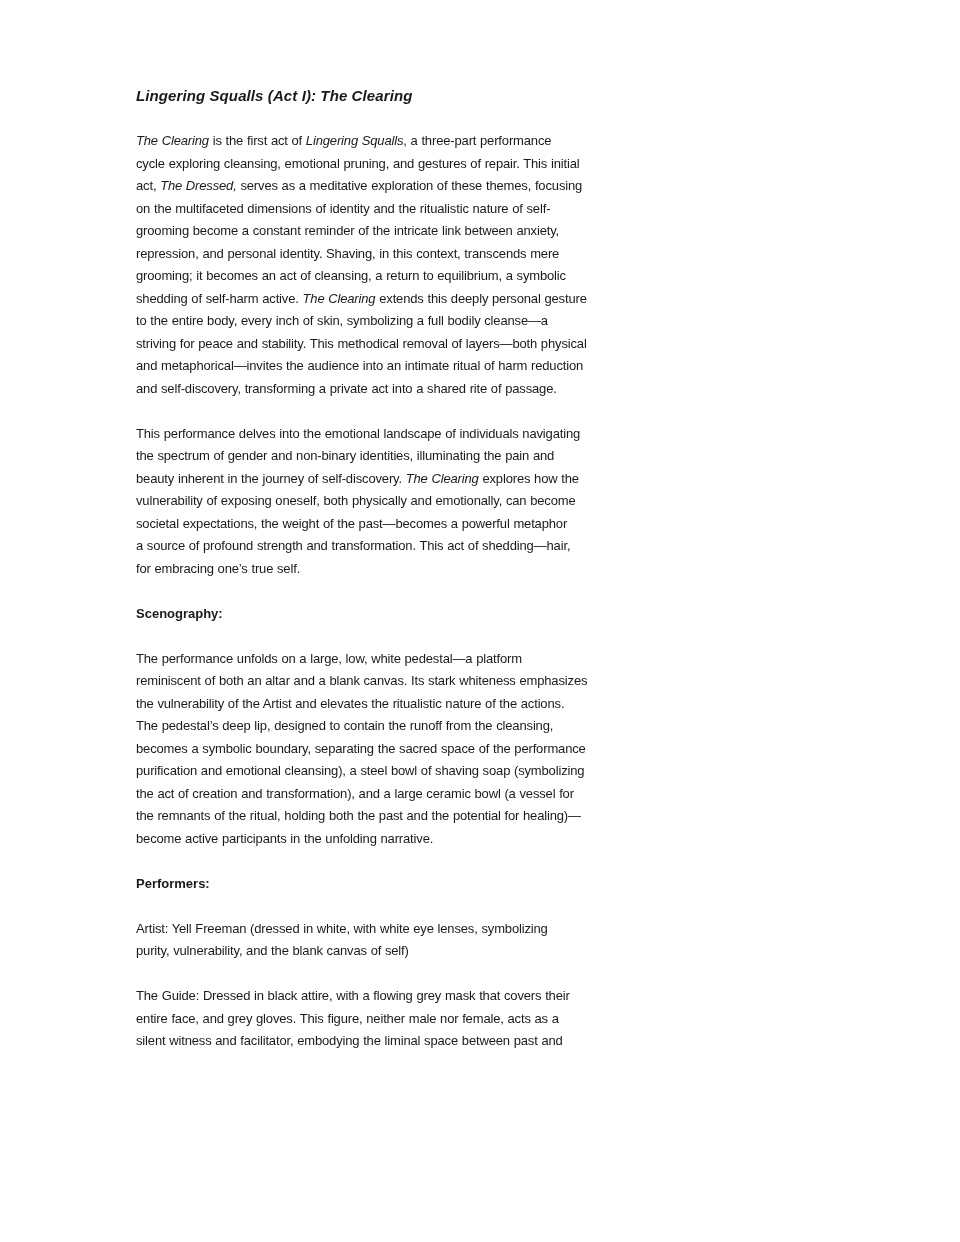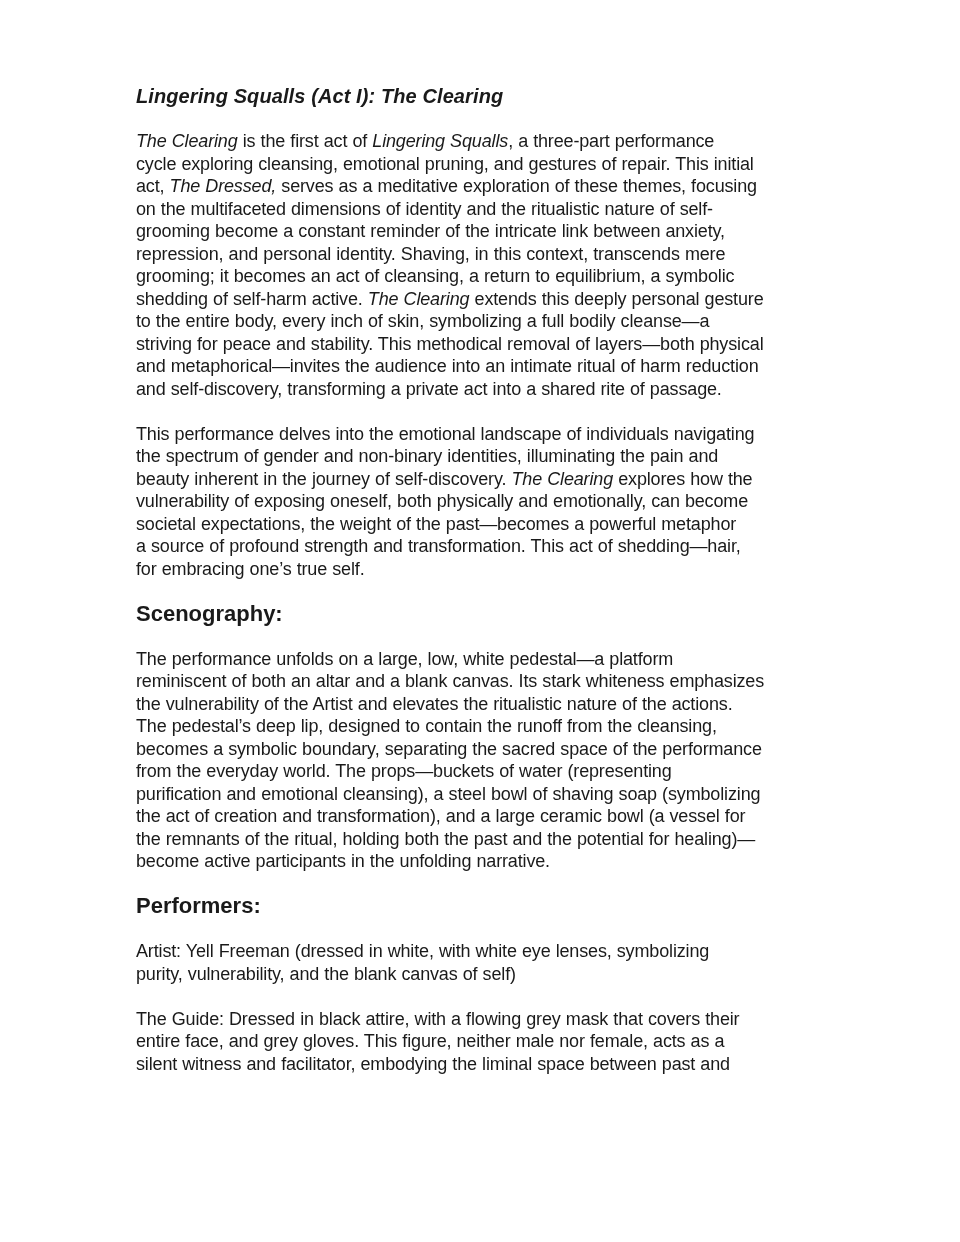--- a/index.html
+++ b/index.html
@@ -15,40 +15,40 @@
       font-family: "Liberation Sans", "DejaVu Sans", sans-serif;
       color: #1a1a1a;
     }
     .page {
       position: absolute;
       left: 136px;
       top: 84px;
       width: 700px;
     }
     .doc-title {
-      font-size: 20px;
+      font-size: 15px;
       font-weight: bold;
       font-style: italic;
       line-height: 24px;
       margin: 0 0 22px 0;
       letter-spacing: 0.1px;
     }
     .para {
-      font-size: 18px;
+      font-size: 13px;
       line-height: 22.5px;
       margin: 0 0 22.5px 0;
       letter-spacing: -0.15px;
       word-spacing: 0.3px;
     }
     .line {
       display: block;
       white-space: nowrap;
     }
     .section-heading {
-      font-size: 22px;
+      font-size: 13px;
       font-weight: bold;
       line-height: 22.5px;
       margin: 0 0 22.5px 0;
     }
     em { font-style: italic; }
   </style>
 </head>
 <body>
 
 <div class="page">
@@ -79,21 +79,20 @@
       <span class="line"><span>for embracing one’s true self.</span></span>
     </div>
 
   <div class="section-heading">Scenography:</div>
   <div class="para">
       <span class="line"><span>The performance unfolds on a large, low, white pedestal—a platform</span></span>
       <span class="line"><span>reminiscent of both an altar and a blank canvas. Its stark whiteness emphasizes</span></span>
       <span class="line"><span>the vulnerability of the Artist and elevates the ritualistic nature of the actions.</span></span>
       <span class="line"><span>The pedestal’s deep lip, designed to contain the runoff from the cleansing,</span></span>
       <span class="line"><span>becomes a symbolic boundary, separating the sacred space of the performance</span></span>
-      <span class="line"><span>from the everyday world. The props—buckets of water (representing</span></span>
       <span class="line"><span>purification and emotional cleansing), a steel bowl of shaving soap (symbolizing</span></span>
       <span class="line"><span>the act of creation and transformation), and a large ceramic bowl (a vessel for</span></span>
       <span class="line"><span>the remnants of the ritual, holding both the past and the potential for healing)—</span></span>
       <span class="line"><span>become active participants in the unfolding narrative.</span></span>
     </div>
 
   <div class="section-heading">Performers:</div>
   <div class="para">
       <span class="line"><span>Artist: Yell Freeman (dressed in white, with white eye lenses, symbolizing</span></span>
       <span class="line"><span>purity, vulnerability, and the blank canvas of self)</span></span>

